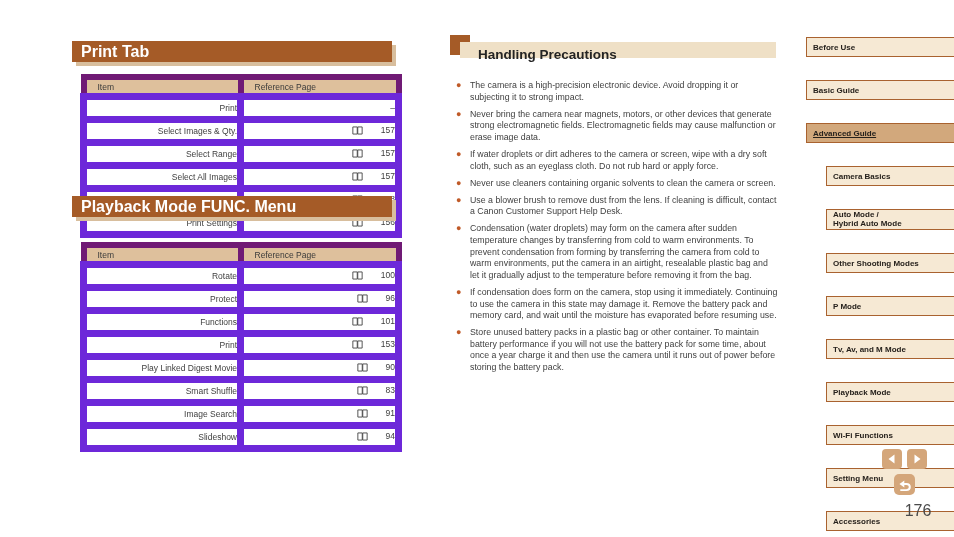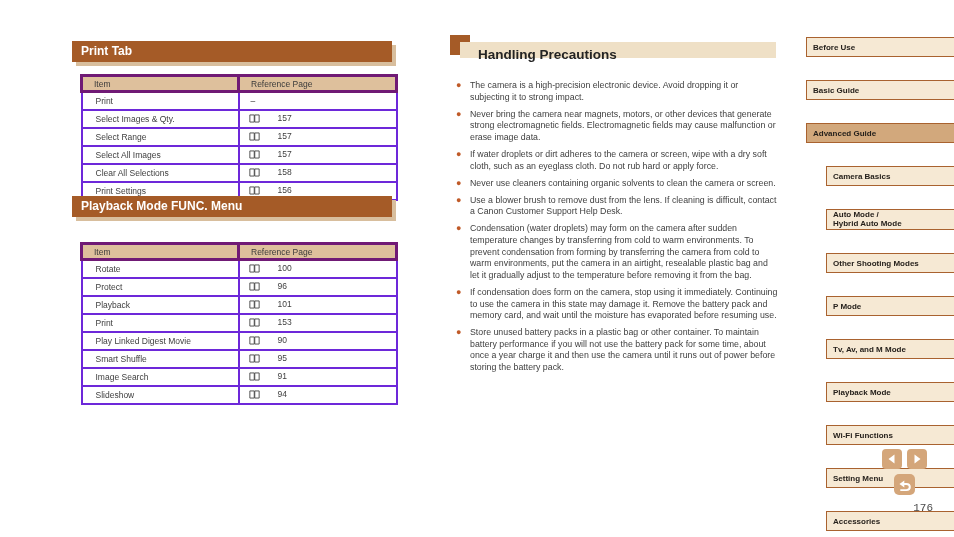--- a/index.html
+++ b/index.html
@@ -8,59 +8,59 @@
     --side-active:#D2A87C; --side-border:#A9622F; --nav-bg:#D4A67A;
     --text:#3E3E3E;
   }
   html,body{margin:0;padding:0;background:#fff;}
   #screen{position:relative;width:954px;height:537px;background:#fff;overflow:hidden;
           font-family:"Liberation Sans",sans-serif;color:var(--text);}
 
   
   .sec-header{position:absolute;left:72px;width:320px;height:21px;background:var(--brown);
     box-shadow:4px 4px 0 var(--shadow-tan);box-sizing:border-box;
-    color:#fff;font-weight:bold;font-size:12px;line-height:21px;padding-left:9px;}
+    color:#fff;font-weight:bold;font-size:16px;line-height:21px;padding-left:9px;}
   #sec-header-1{top:41px;} #sec-header-2{top:196px;}
 
   
   table.ref-table{position:absolute;left:80px;width:315px;border-collapse:collapse;
     font-size:8.5px;color:var(--text);table-layout:fixed;}
   #table-1{top:74px;} #table-2{top:242px;}
   .ref-table th{background:var(--th-bg);font-weight:normal;text-align:left;height:13px;
-    padding:0 0 0 11px;border:3px solid #701a75;font-size:8.5px;color:#3a3a3a;}
-  .ref-table td{border:2px solid #6d28d9;height:16px;padding:0 0 0 13px;background:#fff;}
+    padding:0 0 0 11px;border:6px solid #701a75;font-size:8.5px;color:#3a3a3a;}
+  .ref-table td{border:7px solid #6d28d9;height:16px;padding:0 0 0 13px;background:#fff;text-align:right;}
   .ref-table td.ref-cell{padding-left:9px;}
   .ref-link{display:inline-flex;align-items:center;gap:18px;cursor:pointer;}
   .ref-link svg{display:block;}
 
   
   .hp-square{position:absolute;left:450px;top:35px;width:20px;height:20px;background:var(--brown);}
   .hp-bar{position:absolute;left:460px;top:42px;width:316px;height:16px;background:var(--bar-bg);}
   .hp-title{margin:0;padding-left:18px;font-size:13.5px;line-height:26px;font-weight:bold;color:#242424;}
   #bullets{position:absolute;left:456px;top:80px;width:322px;margin:0;padding:0;list-style:none;}
   #bullets li{display:flex;margin-bottom:5.5px;font-size:8.8px;line-height:11.6px;color:var(--text);}
   #bullets li .dot{width:14px;flex:none;color:var(--bullet);font-size:9px;line-height:11.6px;}
   #bullets li .txt{flex:1;}
 
   
   #sidebar{position:absolute;left:806px;top:37px;right:0;display:flex;flex-direction:column;gap:23px;}
   .side-item{box-sizing:border-box;border:1px solid var(--side-border);border-right:none;
     background:var(--side-bg);font-size:8px;font-weight:bold;color:#26211c;height:20px;
     display:flex;align-items:center;padding-left:6px;cursor:pointer;}
   .side-item.lvl1{margin-left:20px;}
-  .side-item.active{background:var(--side-active);}
+  .side-item.active{background:var(--side-active);text-decoration:underline;}
   .side-item.two-line{height:21px;line-height:8.5px;white-space:pre-line;}
 
   
   .nav-btn{position:absolute;width:20px;height:20px;background:var(--nav-bg);border-radius:4px;
     display:flex;align-items:center;justify-content:center;cursor:pointer;border:none;padding:0;}
   #btn-prev{left:882px;top:449px;} #btn-next{left:907px;top:449px;}
   #btn-back{left:894px;top:474px;width:21px;height:21px;border-radius:5px;}
-  #page-number{position:absolute;left:903px;top:502px;width:30px;text-align:right;
-    font-size:11px;color:#4a4a4a;font-family:Liberation Mono, monospace;}
+  #page-number{position:absolute;left:903px;top:502px;width:30px;text-align:center;
+    font-size:16px;color:#4a4a4a;}
 </style>
 </head>
 <body>
 
 <div id="screen">
 
   <div id="sec-header-1" class="sec-header">
     <span>Print Tab</span>
   </div>
   <table id="table-1" class="ref-table">
@@ -154,21 +154,21 @@
         <tr>
           <td>Protect</td>
           <td class="ref-cell"><span class="ref-link">
               <svg width="11" height="9" viewBox="0 0 13 10">
                 <path d="M1 0.8 H6.2 V9.2 H1 Z M6.8 0.8 H12 V9.2 H6.8 Z" fill="none" stroke="#4a4a4a" stroke-width="1.1"></path>
               </svg>
               <span>96</span>
             </span></td>
         </tr>
         <tr>
-          <td>Playback</td>
+          <td>Functions</td>
           <td class="ref-cell"><span class="ref-link">
               <svg width="11" height="9" viewBox="0 0 13 10">
                 <path d="M1 0.8 H6.2 V9.2 H1 Z M6.8 0.8 H12 V9.2 H6.8 Z" fill="none" stroke="#4a4a4a" stroke-width="1.1"></path>
               </svg>
               <span>101</span>
             </span></td>
         </tr>
         <tr>
           <td>Print</td>
           <td class="ref-cell"><span class="ref-link">
@@ -186,21 +186,21 @@
               </svg>
               <span>90</span>
             </span></td>
         </tr>
         <tr>
           <td>Smart Shuffle</td>
           <td class="ref-cell"><span class="ref-link">
               <svg width="11" height="9" viewBox="0 0 13 10">
                 <path d="M1 0.8 H6.2 V9.2 H1 Z M6.8 0.8 H12 V9.2 H6.8 Z" fill="none" stroke="#4a4a4a" stroke-width="1.1"></path>
               </svg>
-              <span>95</span>
+              <span>83</span>
             </span></td>
         </tr>
         <tr>
           <td>Image Search</td>
           <td class="ref-cell"><span class="ref-link">
               <svg width="11" height="9" viewBox="0 0 13 10">
                 <path d="M1 0.8 H6.2 V9.2 H1 Z M6.8 0.8 H12 V9.2 H6.8 Z" fill="none" stroke="#4a4a4a" stroke-width="1.1"></path>
               </svg>
               <span>91</span>
             </span></td>

